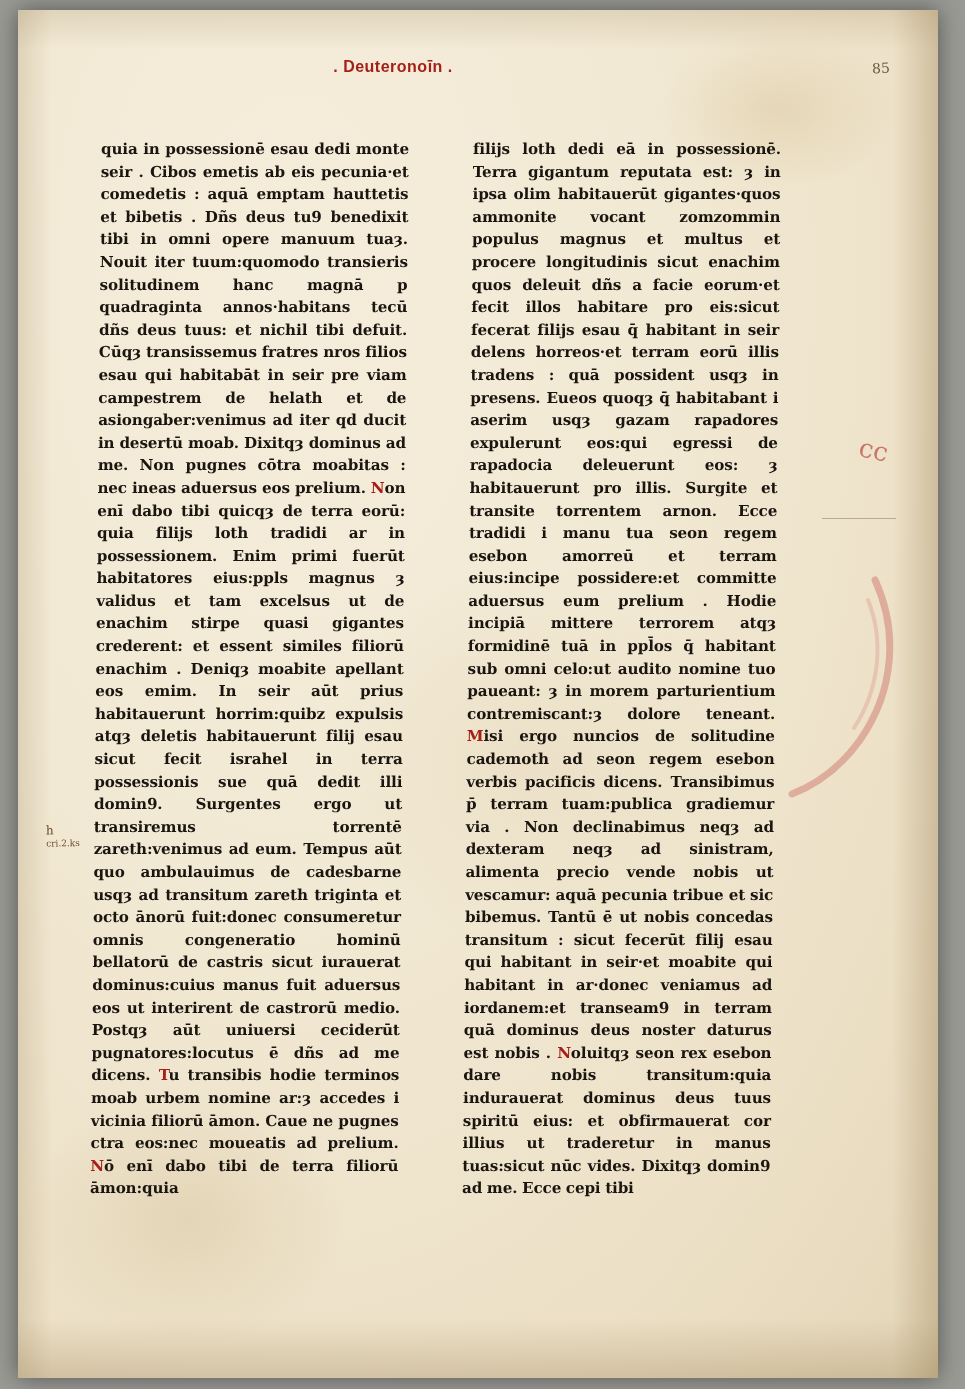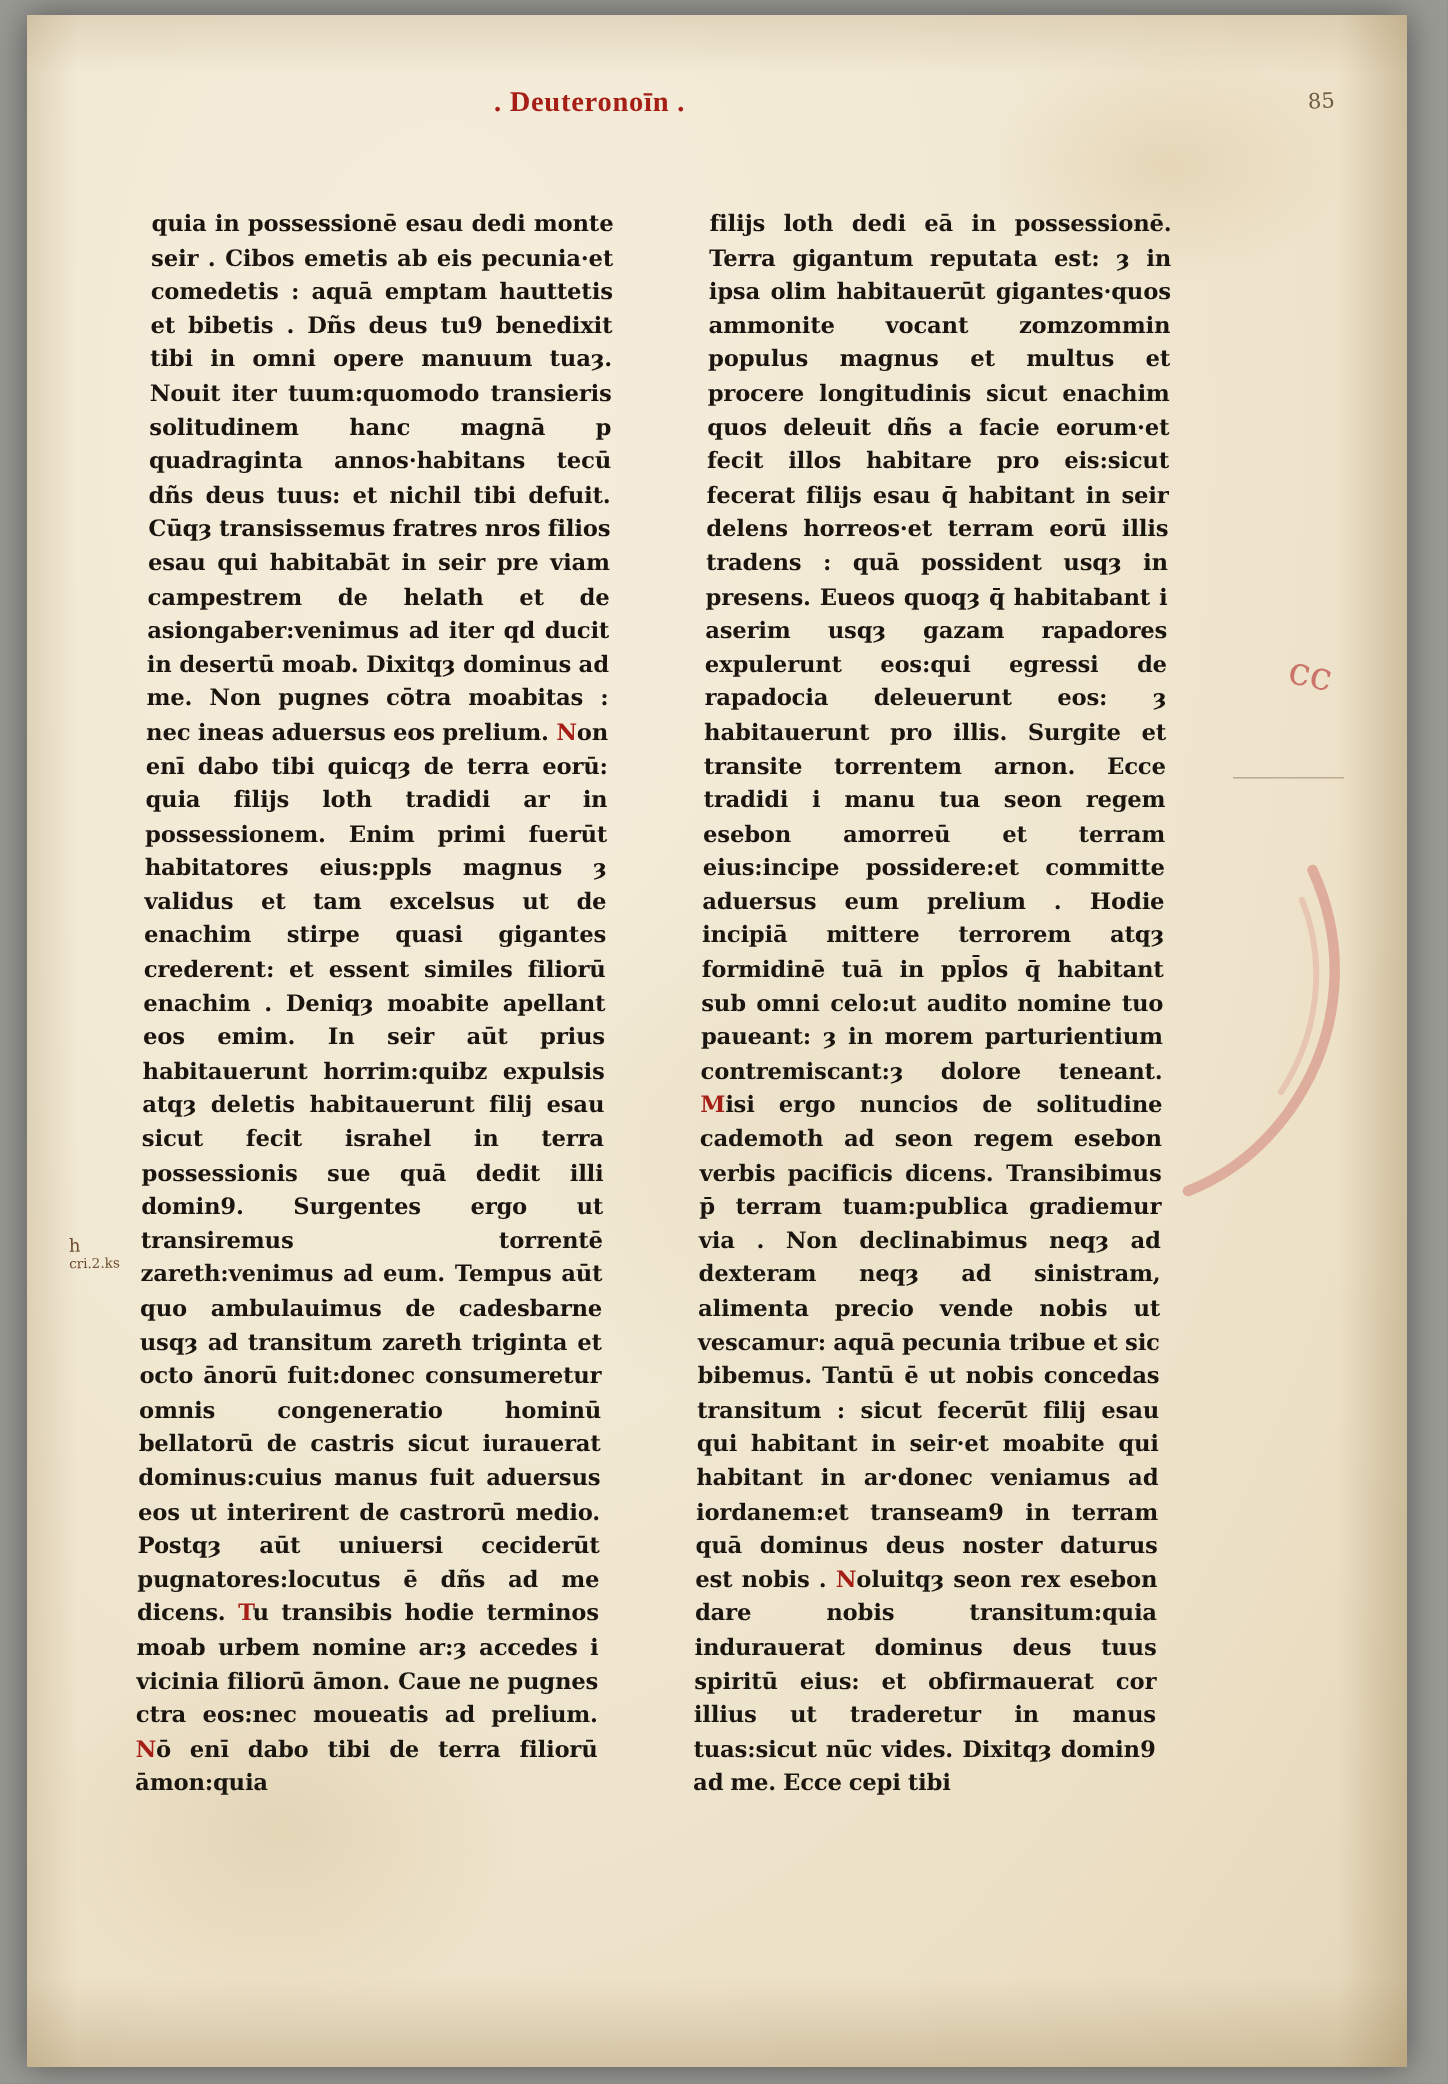--- a/index.html
+++ b/index.html
@@ -66,22 +66,22 @@
     background: linear-gradient(to bottom, rgba(150,125,80,0.20), rgba(150,125,80,0));
   }
 
   
   #running-head {
     position: absolute;
     left: 0; top: 48px;
     width: 750px;
     text-align: center;
     color: #a51f17;
-    font-family: Liberation Serif, serif;
-    font-size: 19px;
+    font-family: Liberation Sans, sans-serif;
+    font-size: 16px;
     font-weight: bold;
     letter-spacing: 0.5px;
   }
   #folio-number {
     position: absolute;
     right: 48px; top: 50px;
     color: #6b5a40;
     font-size: 14px;
     font-family: "DejaVu Serif", serif;
     transform: rotate(-3deg);

